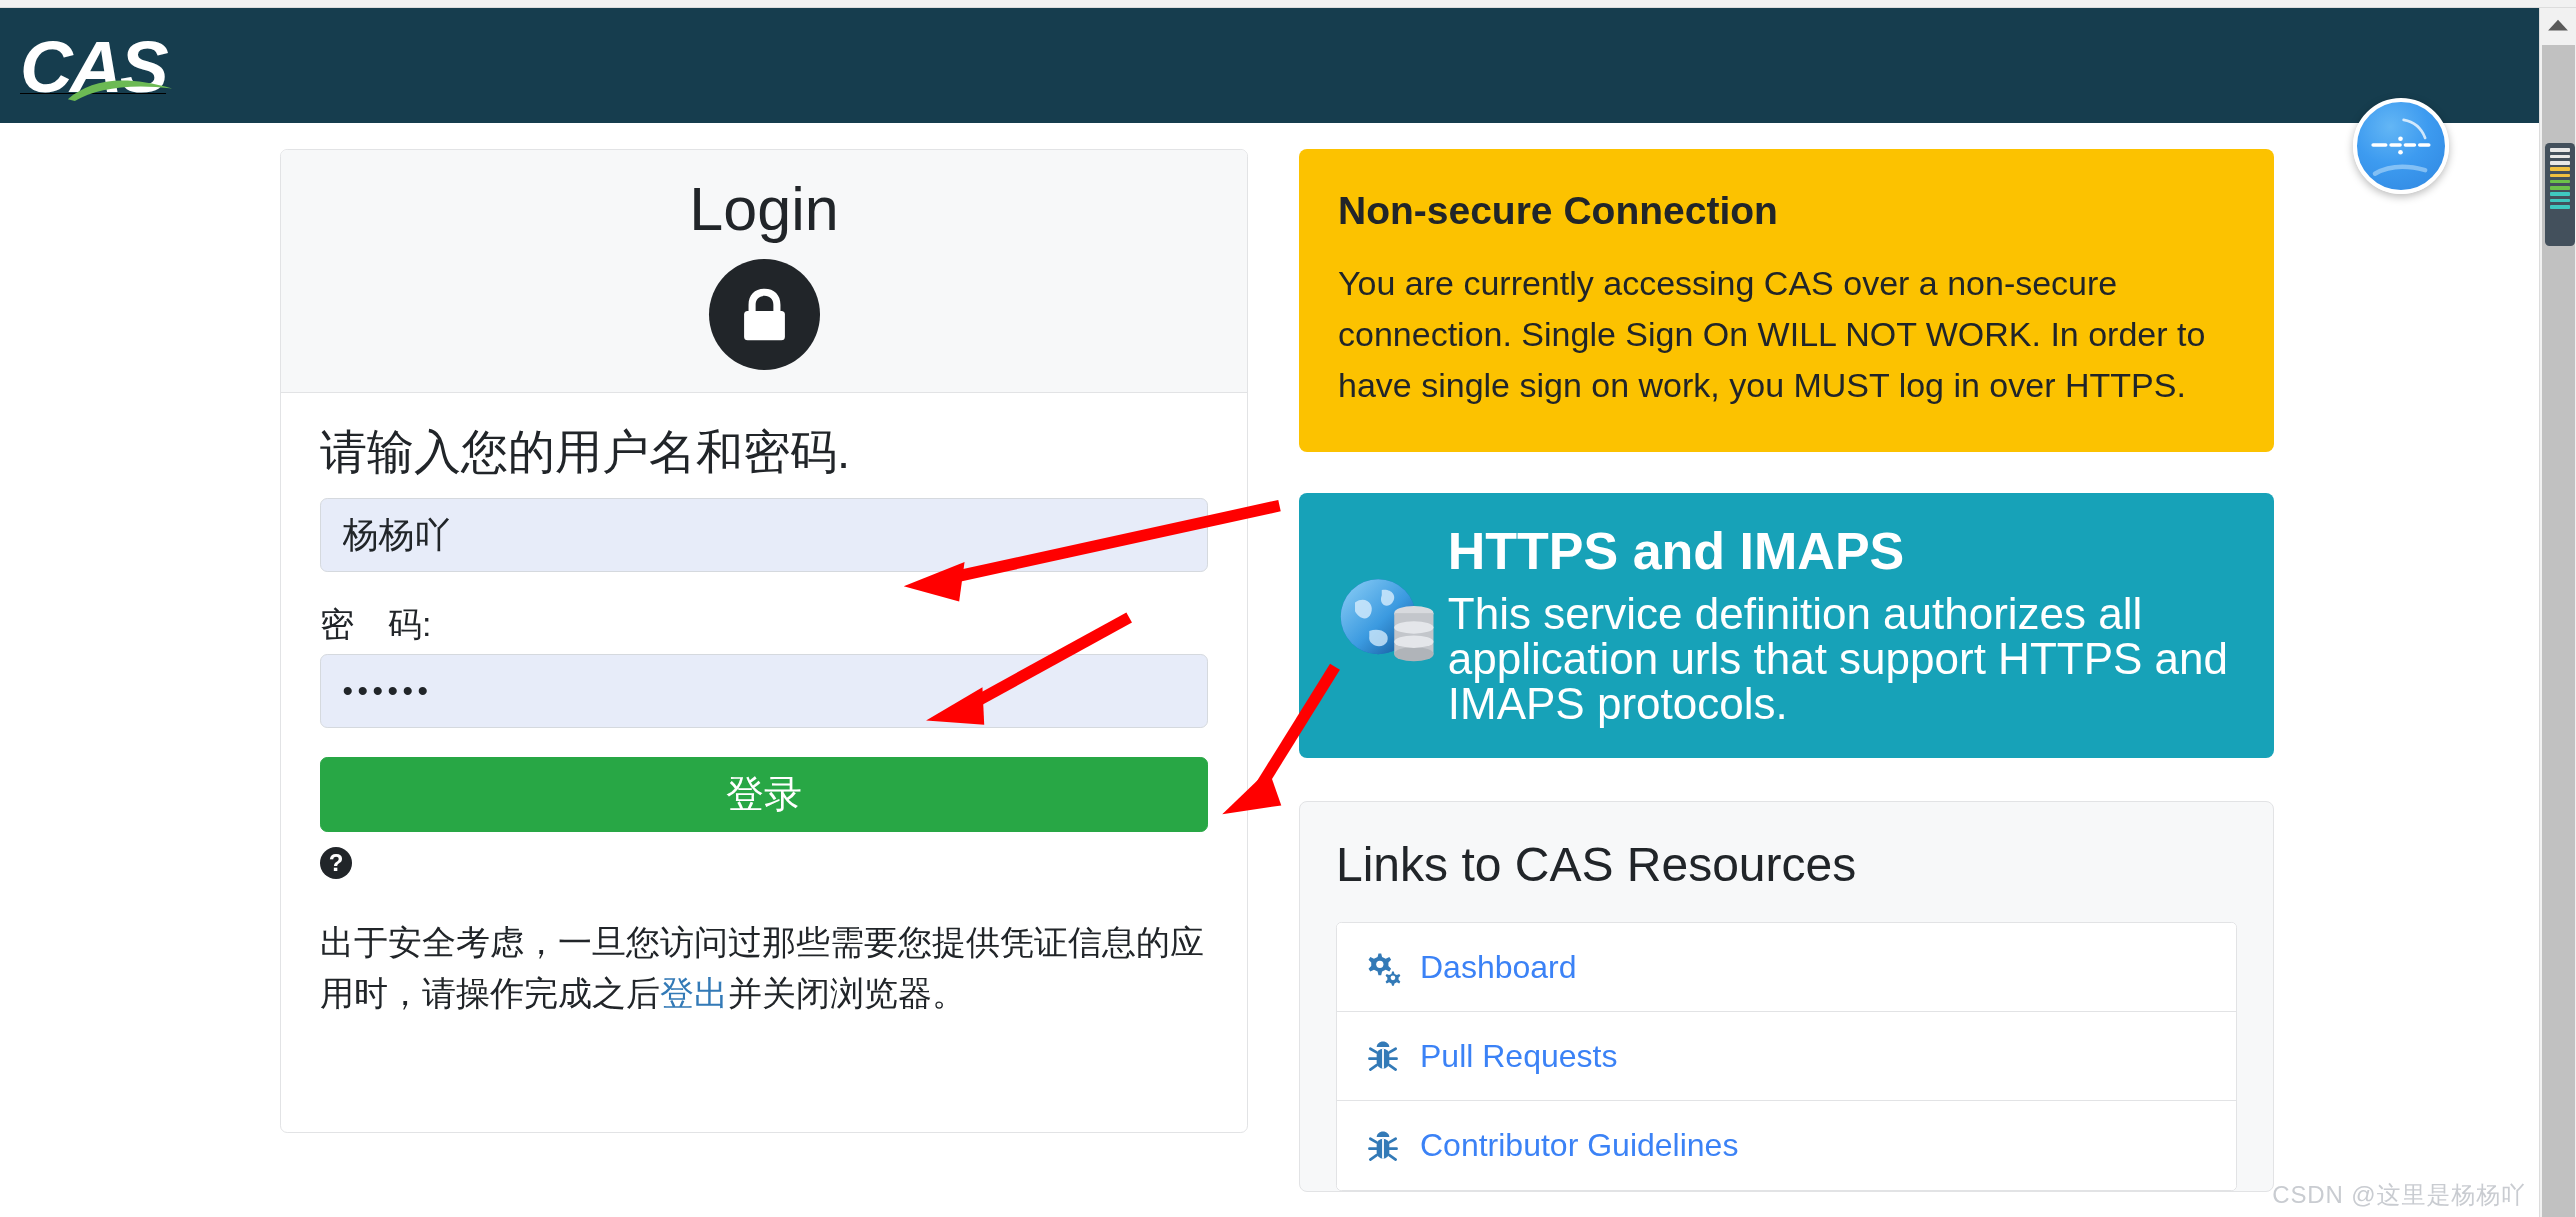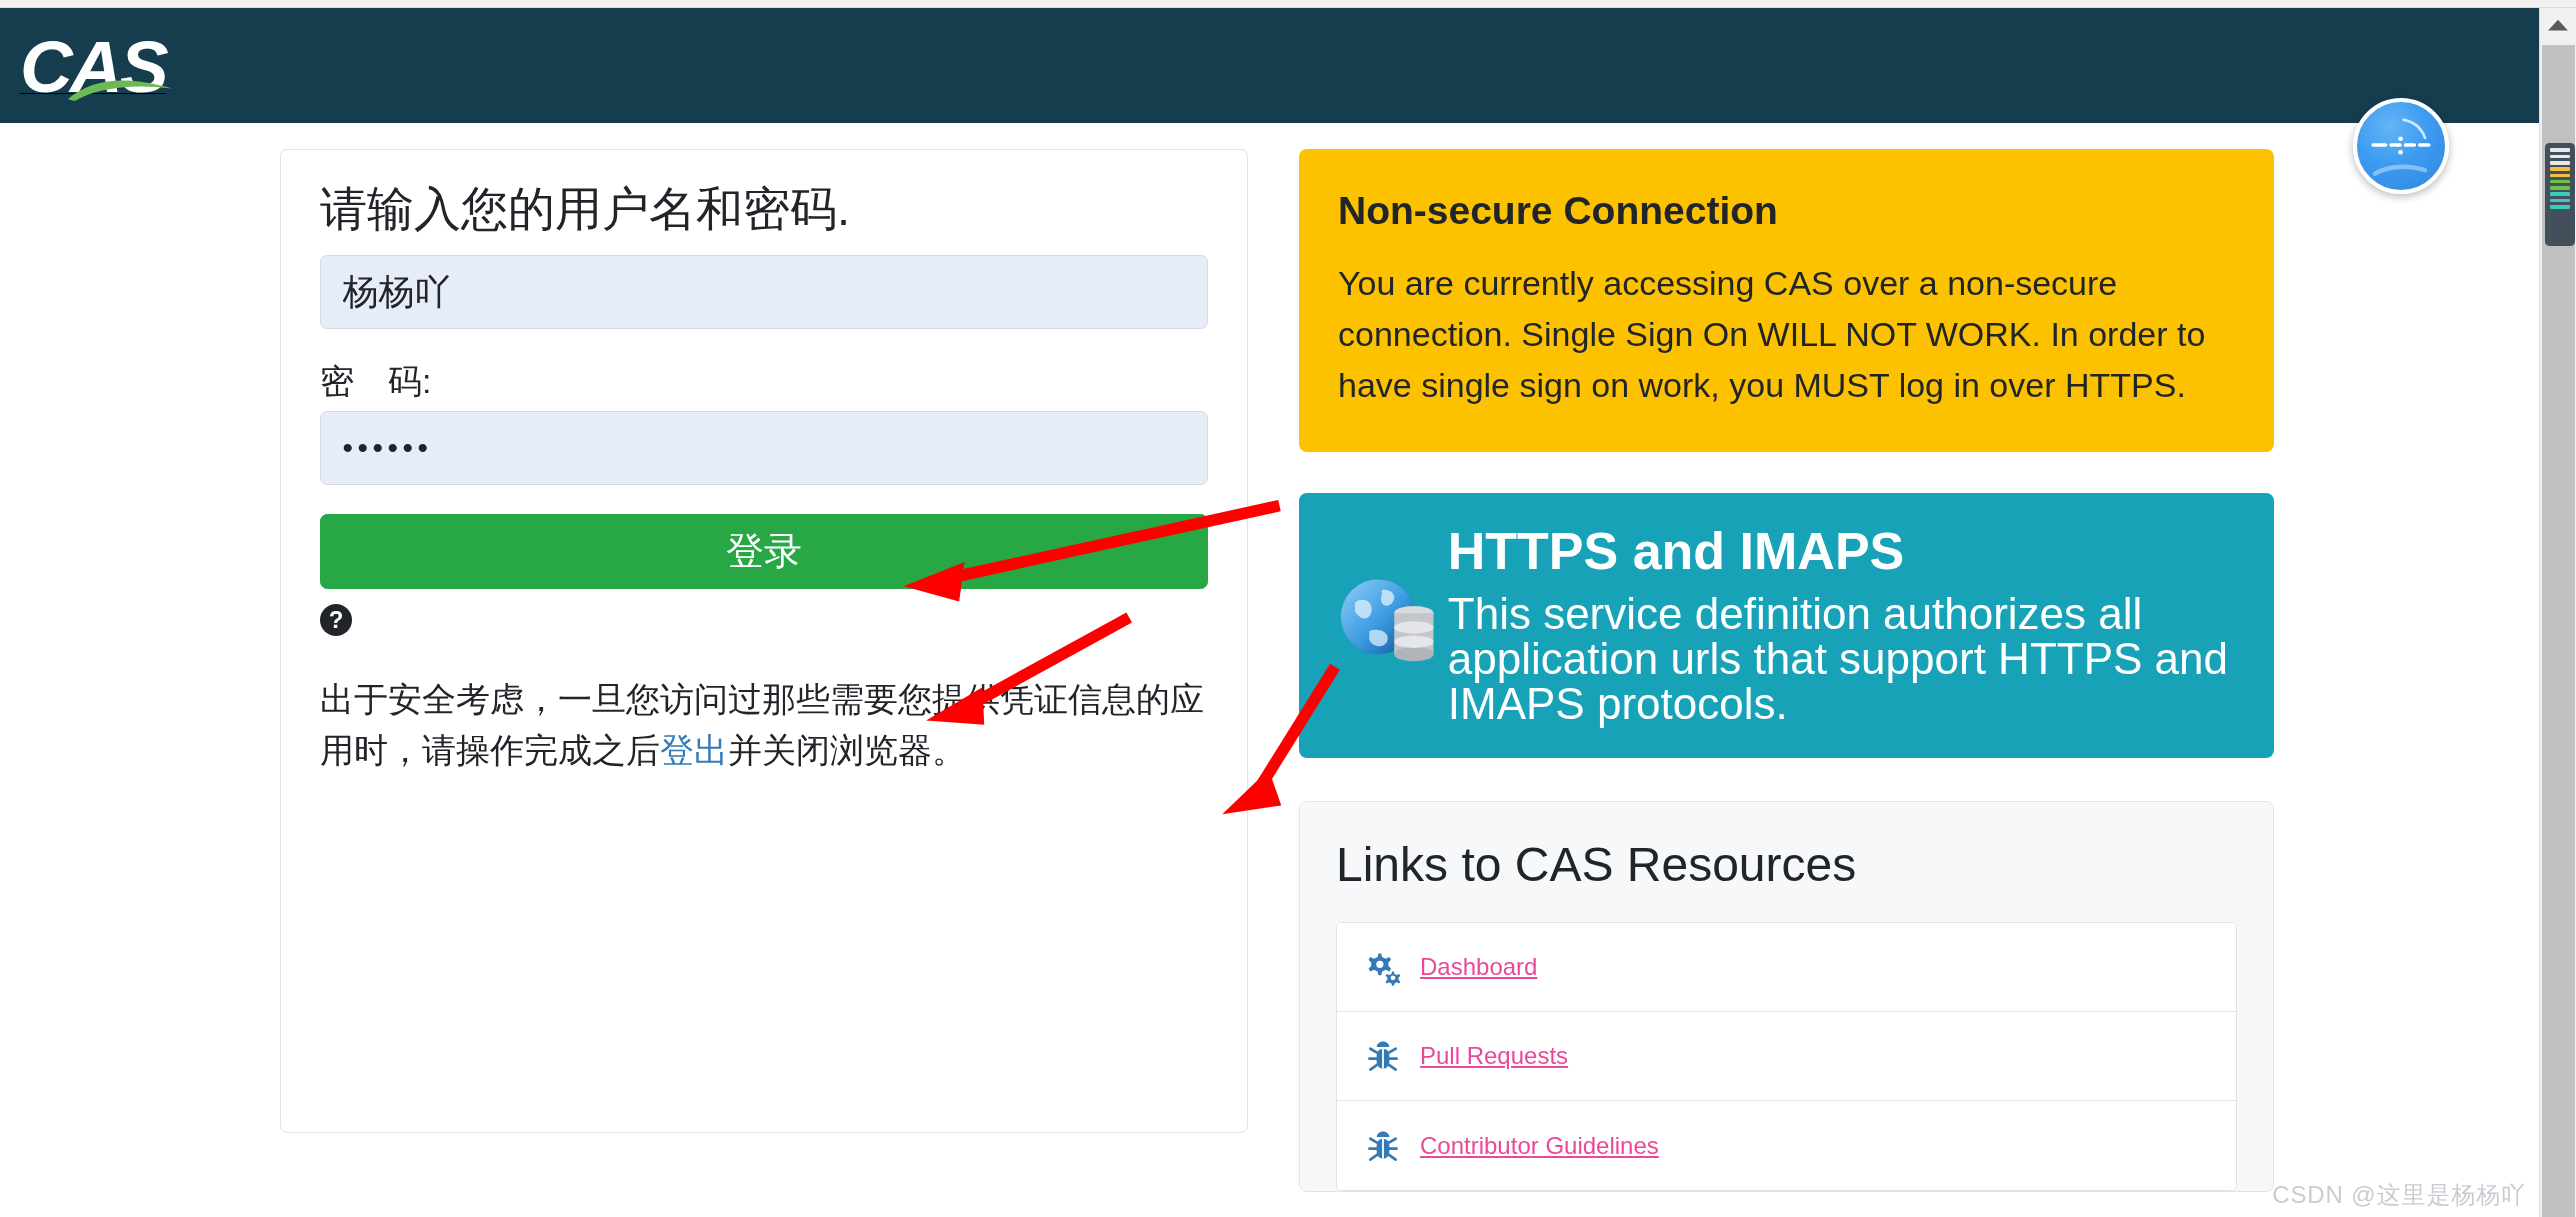--- a/index.html
+++ b/index.html
@@ -131,21 +131,21 @@
   .links-title { font-size: 48px; font-weight: 400; color: #212529; line-height: 61px; margin-bottom: 27px; }
   .links-list { background: #fff; border: 0.9px solid #e2e3e5; border-radius: 5.4px; overflow: hidden; }
   .link-item {
     display: flex; align-items: center; gap: 18px;
     height: 89px; padding: 0 27px;
     border-bottom: 0.9px solid #e2e3e5;
     cursor: pointer; background: #fff;
   }
   .link-item:last-child { border-bottom: none; }
   .link-icon { width: 38px; height: 38px; flex: 0 0 38px; display:flex; align-items:center; justify-content:center;}
-  .link-label { font-size: 24px; color: #ec4899; text-decoration: underline; }
+  .link-label { font-size: 32px; color: #3b82f6; }
 
   
   .float-badge {
     position: absolute; left: 2353px; top: 98px;
     width: 96px; height: 96px; border-radius: 50%;
     background: radial-gradient(circle at 38% 28%, #63b6f5 0%, #3d9bf0 45%, #2f86e0 100%);
     border: 4.5px solid #ffffff;
     box-shadow: 0 2.7px 8px rgba(0,0,0,0.28);
     cursor: pointer;
   }
@@ -187,20 +187,29 @@
       <svg class="logo-swoosh" viewBox="0 0 118 26">
         <path d="M0 24 C26 2, 62 -4, 118 12 C70 6, 32 12, 8 26 Z" fill="#6cba54"></path>
       </svg>
     </div>
   </div>
 
   <div class="content">
 
     <div class="login-card">
 
+      <div class="login-card-header">
+        <div class="login-title">Login</div>
+        <div class="lock-circle">
+          <svg class="lock-glyph" viewBox="0 0 62 66">
+            <path d="M31 4 C20 4 13 11 13 22 L13 31 L21 31 L21 22 C21 16 25 12 31 12 C37 12 41 16 41 22 L41 31 L49 31 L49 22 C49 11 42 4 31 4 Z" fill="#ffffff"></path>
+            <rect x="8" y="29" width="46" height="33" rx="4" fill="#ffffff"></rect>
+          </svg>
+        </div>
+      </div>
 
       <div class="login-body">
         <div class="form-heading">请输入您的用户名和密码.</div>
 
         <div class="field-block-user">
           <input class="text-input" type="text" value="杨杨吖" style="">
         </div>
 
         <div class="field-block-pass">
           <div class="field-label">密　码:</div>

